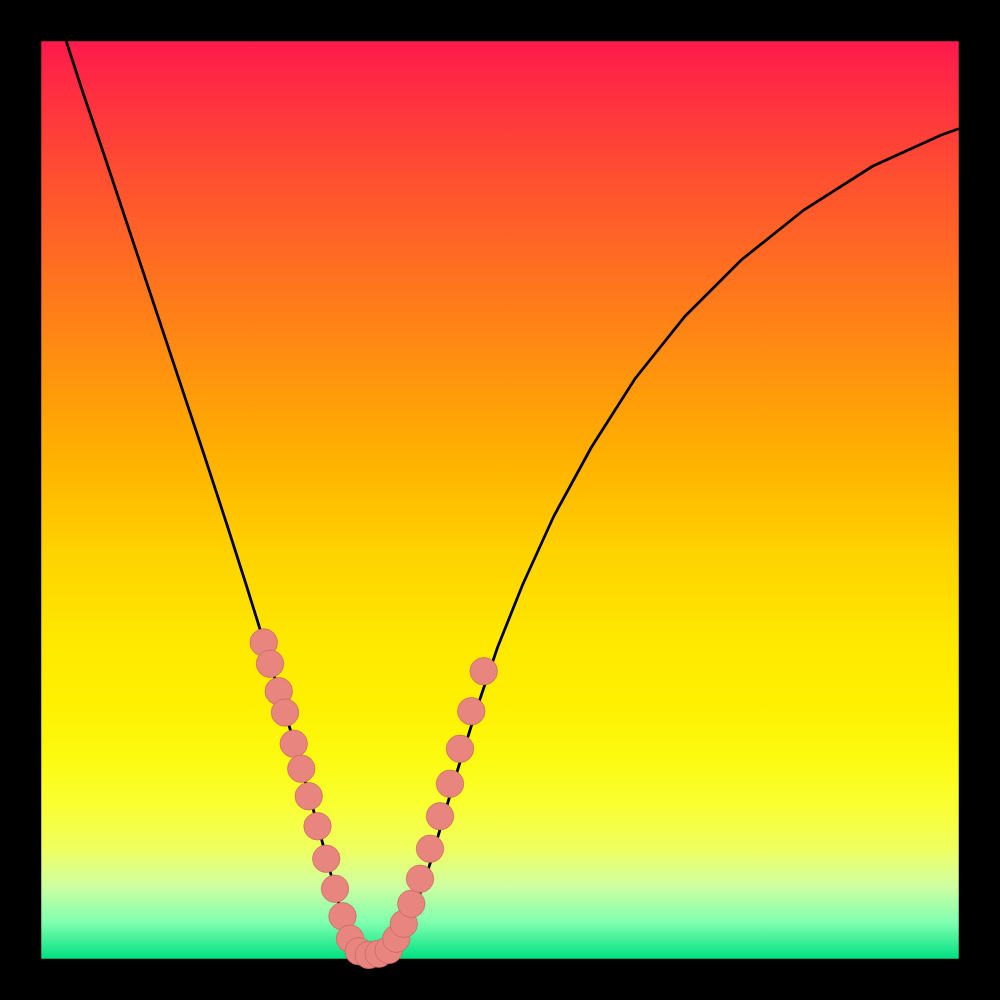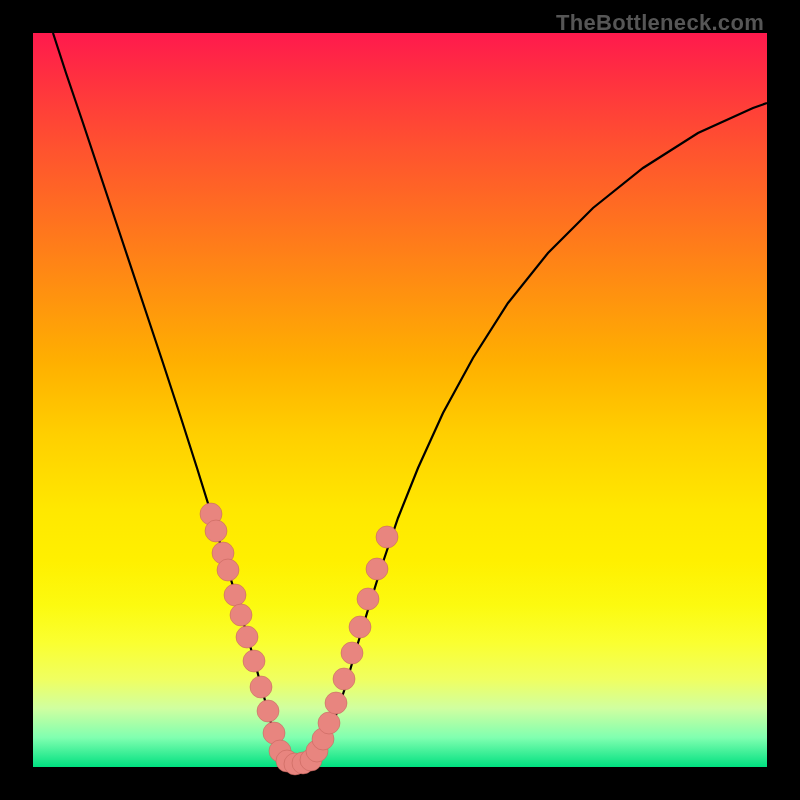--- a/index.html
+++ b/index.html
@@ -83,14 +83,13 @@
         <circle cx="303" cy="670" r="11" class="marker"></circle>
         <circle cx="311" cy="646" r="11" class="marker"></circle>
         <circle cx="319" cy="620" r="11" class="marker"></circle>
         <circle cx="327" cy="594" r="11" class="marker"></circle>
         <circle cx="335" cy="566" r="11" class="marker"></circle>
         <circle cx="344" cy="536" r="11" class="marker"></circle>
         <circle cx="354" cy="504" r="11" class="marker"></circle>
       </g>
   </svg>
 
-  <div class="watermark">TheBottleneck.com</div>
 </div>
 
 </body></html>

